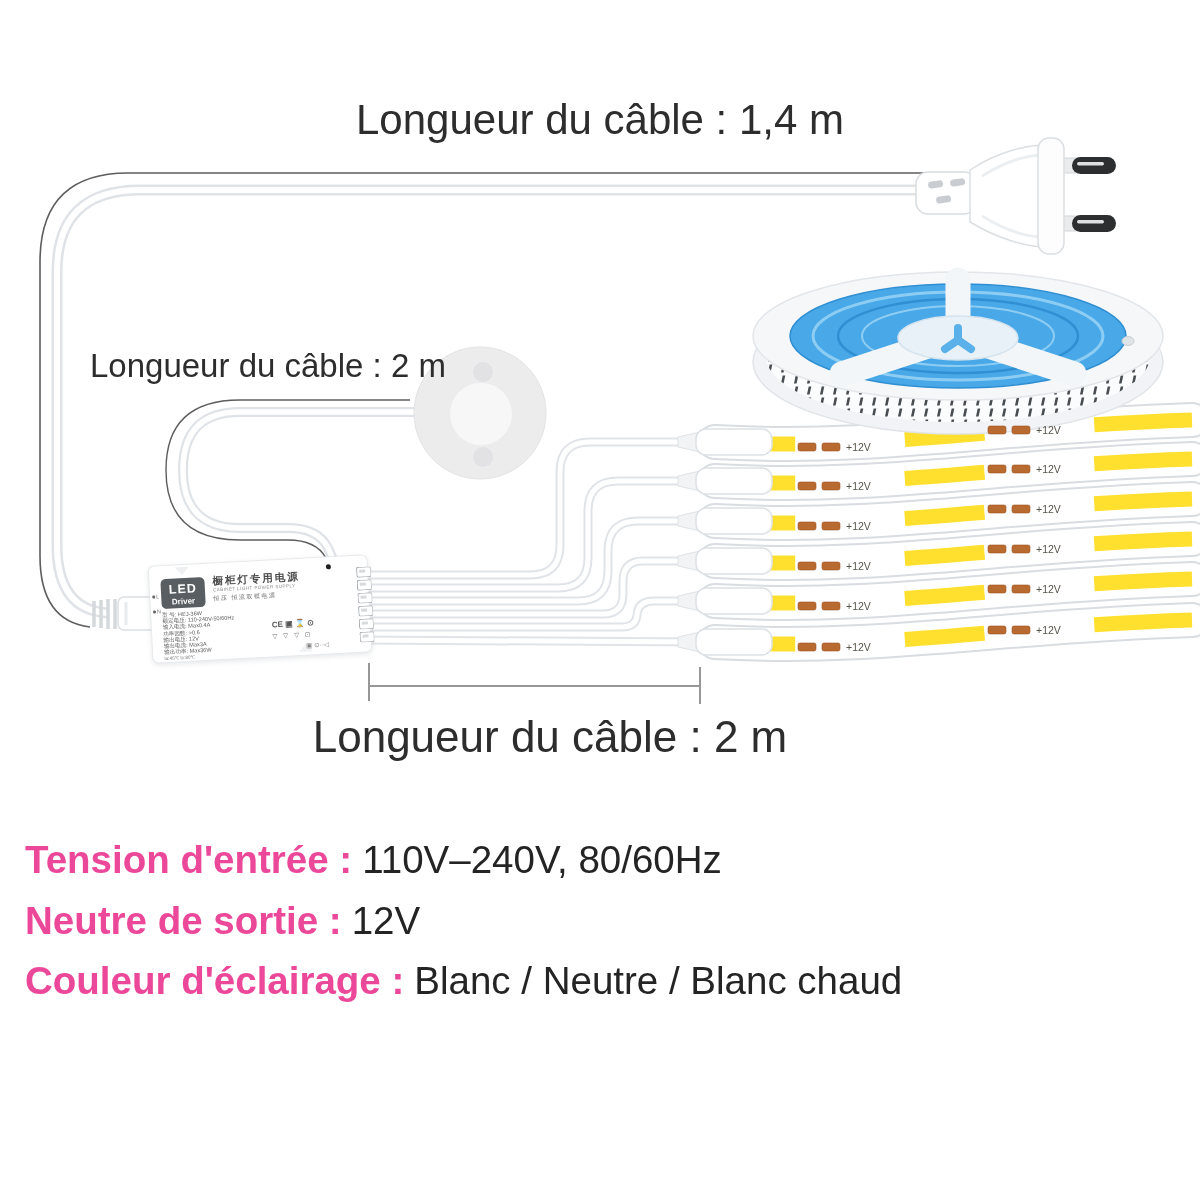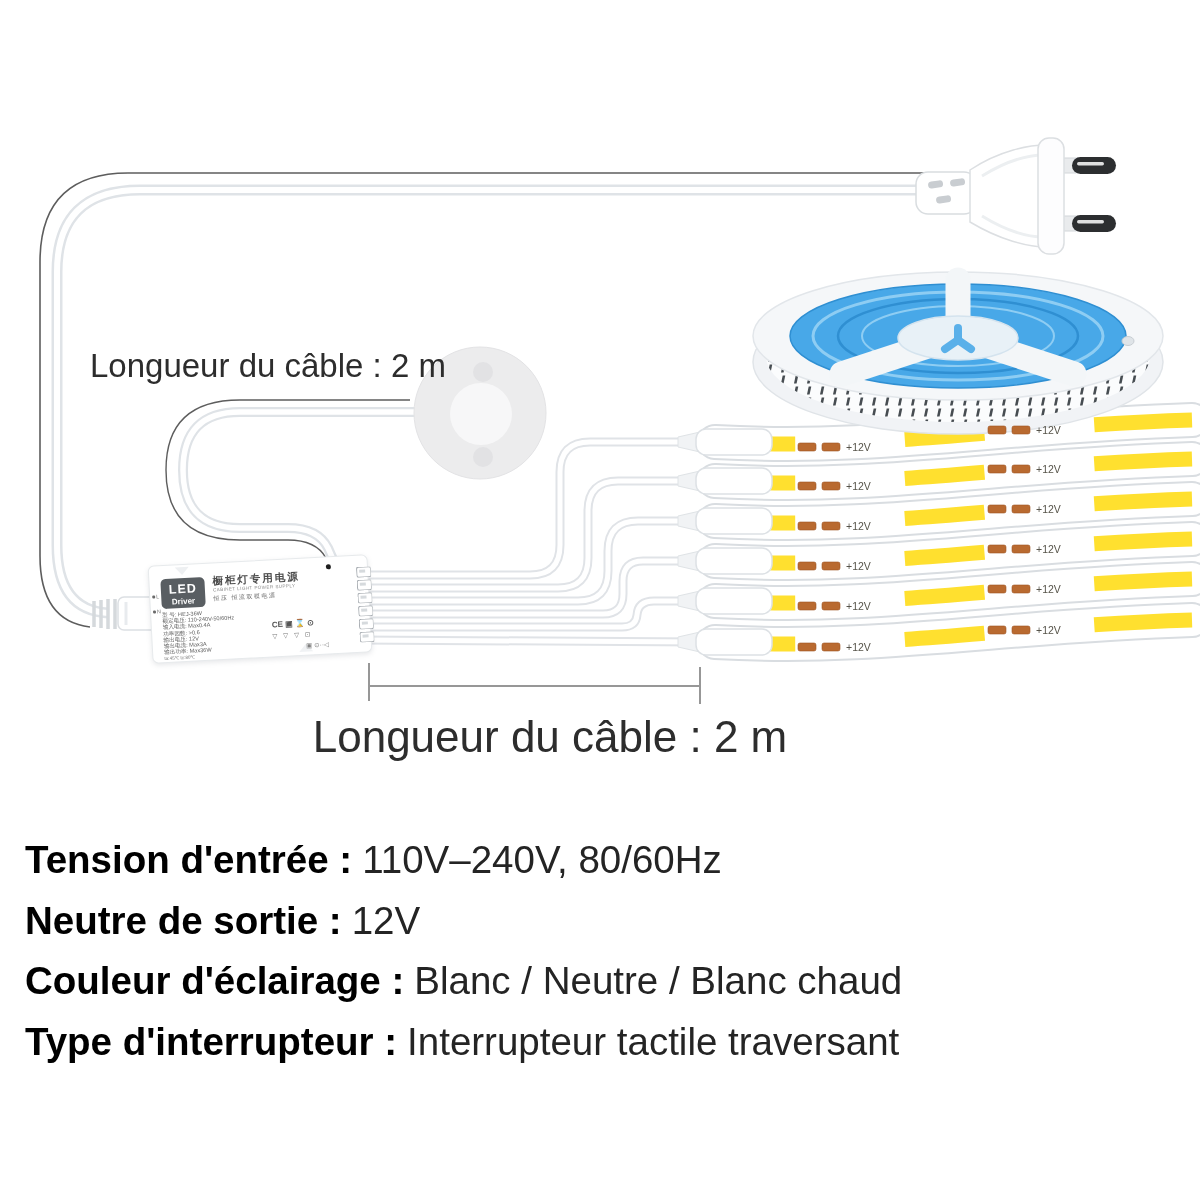--- a/index.html
+++ b/index.html
@@ -34,21 +34,21 @@
   #drv-led{position:absolute;right:36px;top:7px;width:5px;height:5px;border-radius:50%;background:#1e1e1e;}
   .term{position:absolute;left:2px;font-size:5.5px;color:#767676;}
   .term .dot{display:inline-block;width:2.5px;height:2.5px;border-radius:50%;background:#6a6a6a;margin-right:1.5px;vertical-align:middle;}
   #term-l{top:27px;} #term-n{top:42px;}
   .port{position:absolute;right:-4px;width:13px;height:9px;background:#fff;border:1.4px solid #a9aeb3;border-right-color:#c6cacd;border-radius:2.5px;}
   .port::after{content:"";position:absolute;left:2px;top:2px;width:6px;height:2.5px;background:#d6dadd;}
 
   
   #specs{position:absolute;left:25px;top:830px;}
   .spec{font-size:38.5px;line-height:60.5px;white-space:nowrap;color:#242424;}
-  .spec .lbl{font-weight:700;color:#000000;margin-right:10px;}
+  .spec .lbl{font-weight:700;color:#ec4899;margin-right:10px;}
 </style>
 </head>
 <body>
 
 <div id="canvas">
 
 <svg id="diagram-svg" width="1200" height="1200" viewBox="0 0 1200 1200">
   <defs>
     <pattern id="hatch" patternUnits="userSpaceOnUse" width="13" height="11">
       <rect width="13" height="11" fill="#fbfcfd"></rect>
@@ -278,31 +278,29 @@
     <div class="term" id="term-l"><span class="dot"></span><span>L</span></div>
     <div class="term" id="term-n"><span class="dot"></span><span>N</span></div>
     <div class="port" style="top:11px"></div>
     <div class="port" style="top:24px"></div>
     <div class="port" style="top:37px"></div>
     <div class="port" style="top:50px"></div>
     <div class="port" style="top:63px"></div>
     <div class="port" style="top:76px"></div>
   </div>
 
+  <div id="label-top" class="overlay">Longueur du câble : 1,4 m</div>
   <div id="label-sensor" class="overlay">Longueur du câble : 2 m</div>
   <div id="label-bottom" class="overlay">Longueur du câble : 2 m</div>
 
   <div id="specs">
     <div class="spec">
       <span class="lbl">Tension d'entrée :</span><span>110V–240V, 80/60Hz</span>
     </div>
     <div class="spec">
       <span class="lbl">Neutre de sortie :</span><span>12V</span>
     </div>
     <div class="spec">
       <span class="lbl">Couleur d'éclairage :</span><span>Blanc / Neutre / Blanc chaud</span>
     </div>
-    <div class="spec">
-      <span class="lbl">Type d'interrupteur :</span><span>Interrupteur tactile traversant</span>
-    </div>
   </div>
 
 </div>
 
 </body></html>

